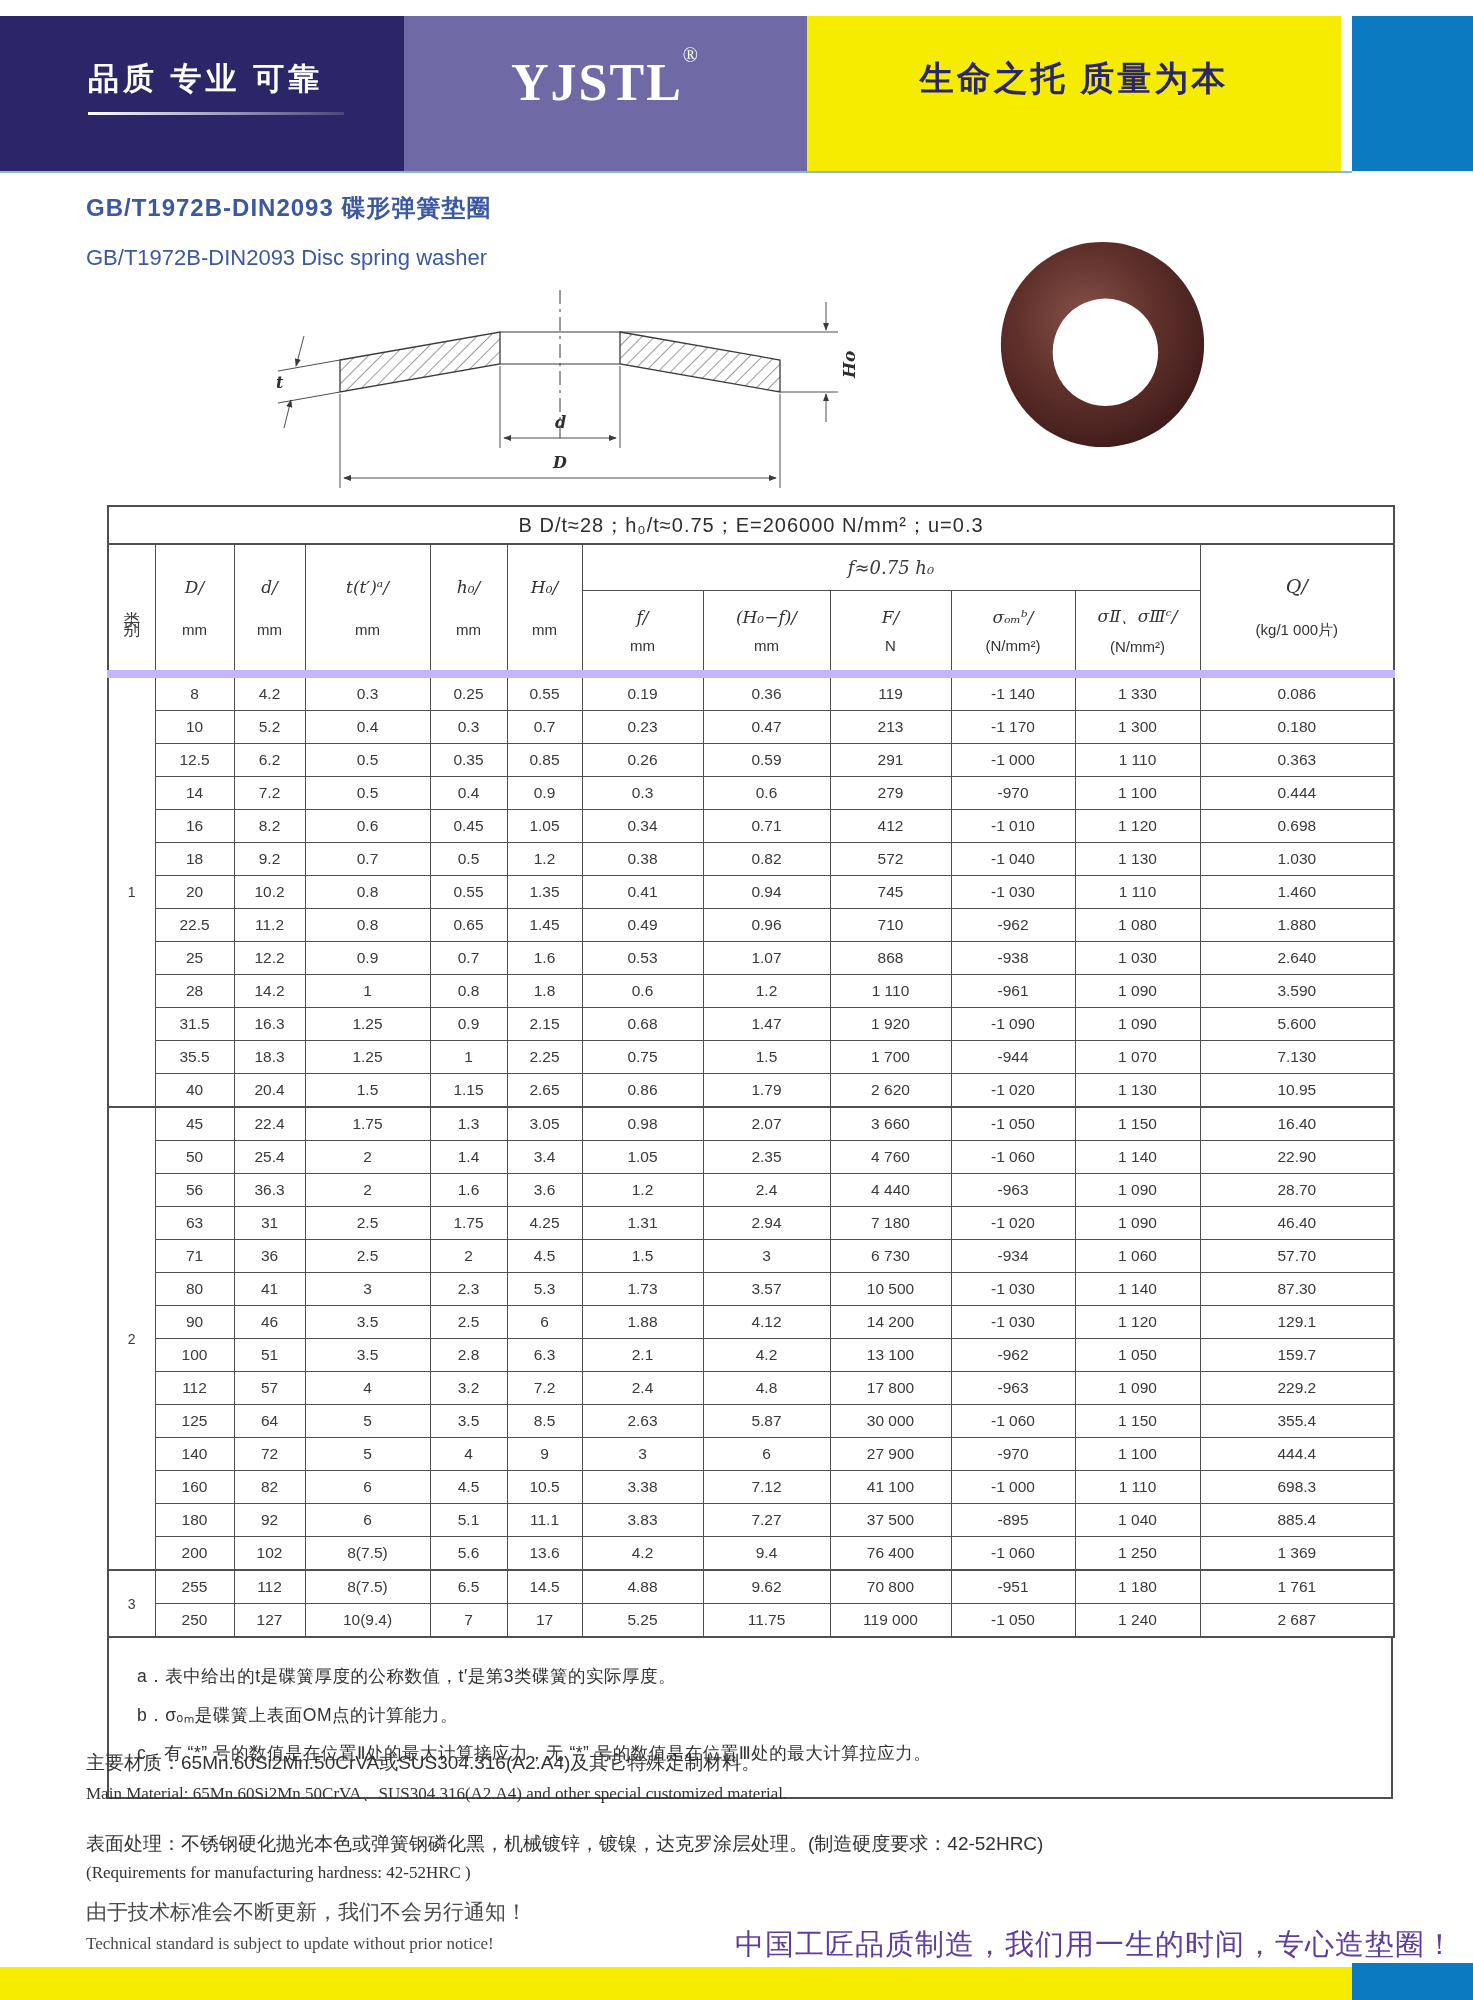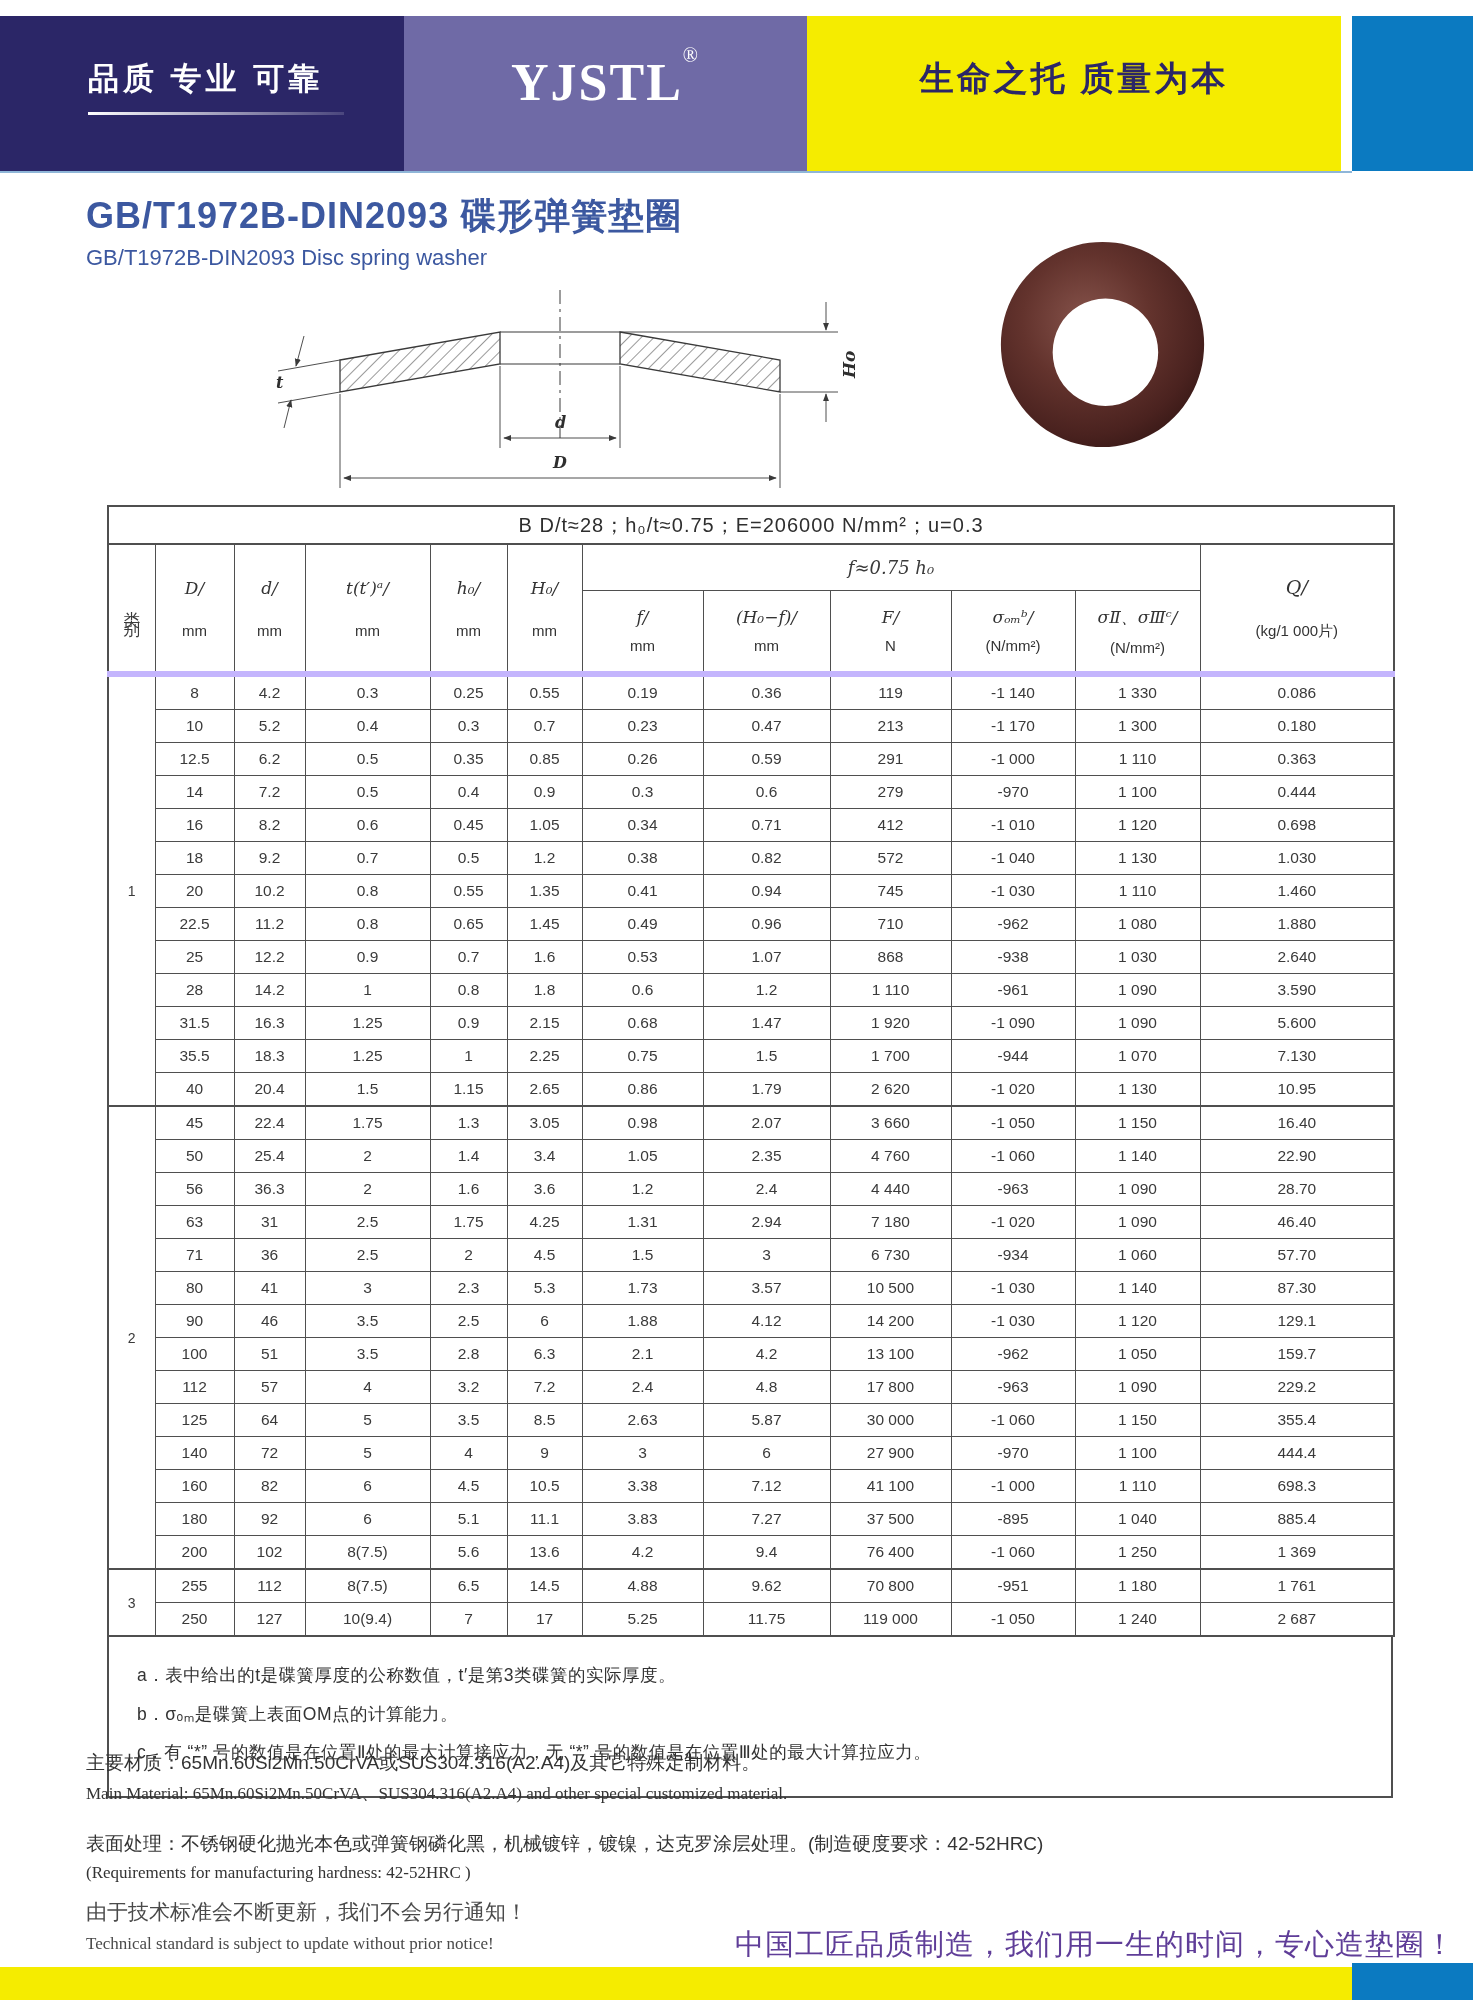--- a/index.html
+++ b/index.html
@@ -16,35 +16,35 @@
   .left-slogan{position:absolute;left:88px;top:42px;color:#ffffff;font-size:31px;font-weight:bold;letter-spacing:4px;}
   .left-underline{position:absolute;left:88px;top:96px;width:256px;height:3px;
         background:linear-gradient(to right,#ffffff,rgba(255,255,255,0.15));}
   .brand{position:absolute;left:404px;top:28px;width:403px;text-align:center;color:#ffffff;
          font-size:52px;font-weight:bold;letter-spacing:2px;font-family:"Liberation Serif",serif;}
   .brand sup{font-size:20px;vertical-align:38px;font-weight:normal;}
   .right-slogan{position:absolute;left:807px;top:40px;width:534px;text-align:center;color:#2b2667;
          font-size:34px;font-weight:bold;letter-spacing:3px;}
 
   
-  .title-cn{position:absolute;left:86px;top:192px;color:#3c58a0;font-size:36px;font-weight:bold;letter-spacing:1px;}
+  .title-cn{position:absolute;left:86px;top:192px;color:#3c58a0;font-size:24px;font-weight:bold;letter-spacing:1px;}
   .title-en{position:absolute;left:86px;top:245px;color:#3c58a0;font-size:22px;}
 
   
   .drawing{position:absolute;left:270px;top:288px;width:590px;height:215px;}
   .photo{position:absolute;left:995px;top:238px;width:215px;height:213px;}
 
   
   .table-wrap{position:absolute;left:107px;top:505px;width:1286px;}
   table.spec{border-collapse:collapse;table-layout:fixed;width:1286px;}
   table.spec th,table.spec td{border:1px solid #4f4f4f;text-align:center;vertical-align:middle;
         color:#3a3a3a;padding:0;}
   table.spec{border:2px solid #4f4f4f;}
   tr.brow th{height:36px;font-size:20px;font-weight:normal;color:#2e2e2e;letter-spacing:1px;border-bottom:2px solid #4f4f4f;}
-  thead{border-bottom:6px solid #c4b5fd;margin-top:16px;}
+  thead{border-bottom:8px solid #c4b5fd;margin-top:16px;}
   .hr1{height:46px;}
   .hr2{height:84px;}
   th.hcell{font-weight:normal;}
   .sym{font-family:"DejaVu Serif",serif;font-style:italic;font-size:17px;color:#333;}
   .unit{font-size:15px;color:#333;margin-top:10px;}
   .spanhead .unit{margin-top:24px;}
   .fband{font-family:"DejaVu Serif",serif;font-style:italic;font-size:18px;font-weight:normal;}
   .cathead div{writing-mode:vertical-rl;text-orientation:upright;margin:0 auto;font-size:17px;letter-spacing:10px;}
   tbody td{font-size:15.5px;height:32px;}
   tbody td.cat{font-size:14px;}

